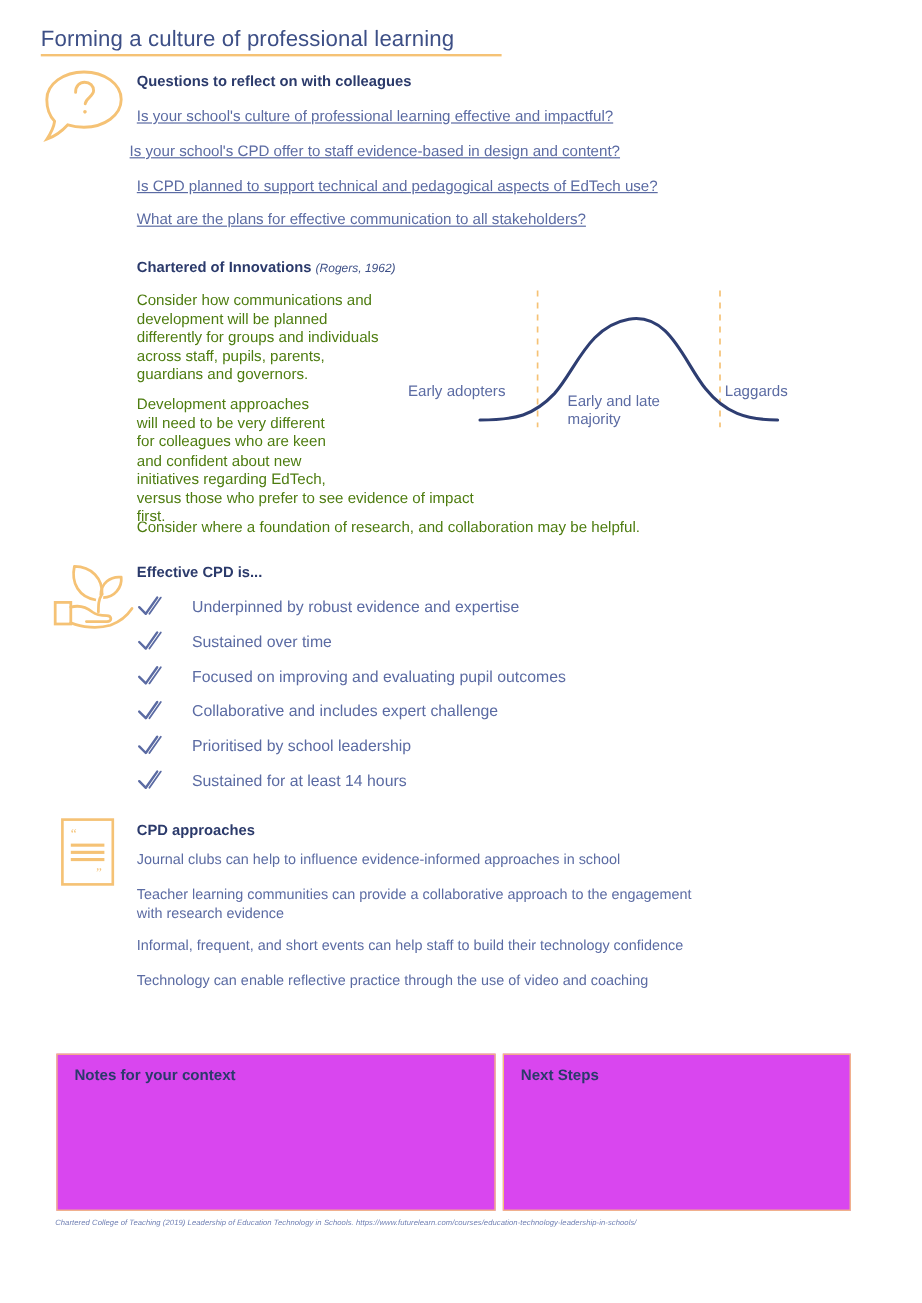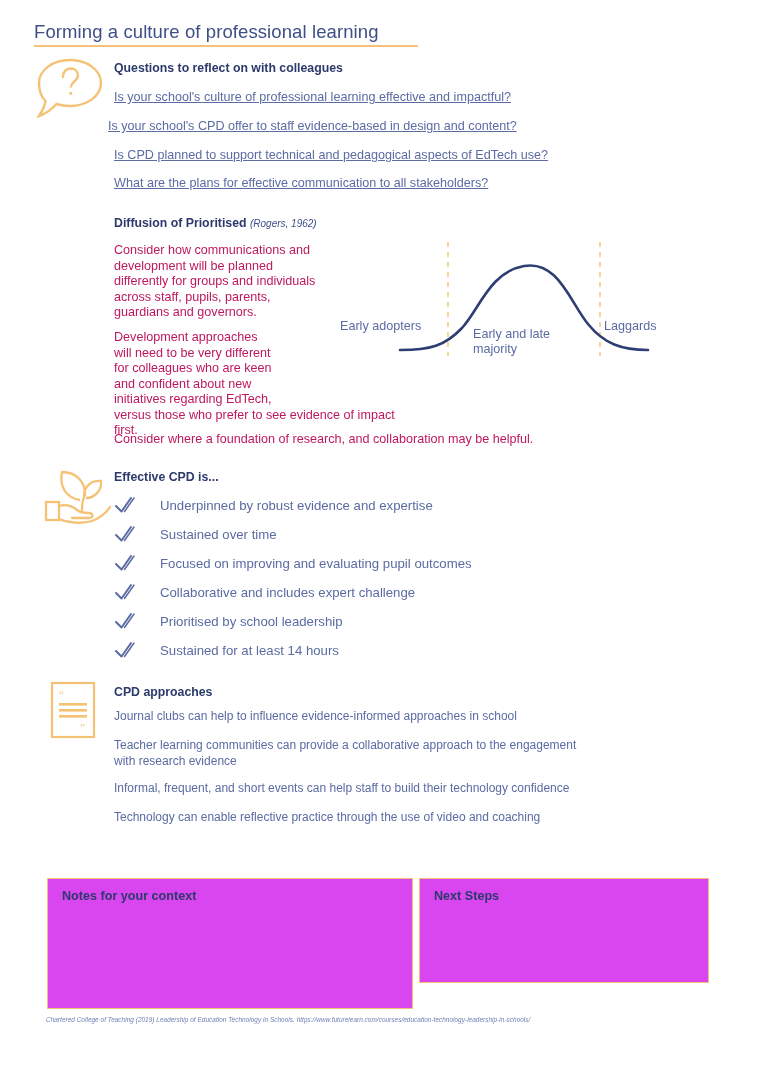--- a/index.html
+++ b/index.html
@@ -78,21 +78,21 @@
     top: 681px;
     width: 46px;
     height: 58px;
   }
 
   
   .diffusion-para {
     position: absolute;
     font-size: 12.6px;
     line-height: 15.5px;
-    color: #be185d;
+    color: #4d7c0f;
     white-space: pre-line;
   }
   .curve-wrap {
     position: absolute;
     left: 390px;
     top: 236px;
     width: 290px;
     height: 125px;
   }
   .curve-label {
@@ -178,21 +178,21 @@
   </div>
 
   <div class="section-heading" style="left:114px; top:61px;">Questions to reflect on with colleagues</div>
 
   <div class="body-line" style="left:114px; top:90px;">Is your school's culture of professional learning effective and impactful?</div>
   <div class="body-line" style="left:108px; top:119px;">Is your school's CPD offer to staff evidence-based in design and content?</div>
   <div class="body-line" style="left:114px; top:148px;">Is CPD planned to support technical and pedagogical aspects of EdTech use?</div>
   <div class="body-line" style="left:114px; top:176px;">What are the plans for effective communication to all stakeholders?</div>
 
   <div class="section-heading" style="left:114px; top:216px;">
-    <span>Diffusion of Prioritised</span>
+    <span>Chartered of Innovations</span>
     <span style="font-weight:normal; font-style:italic; font-size:10px; color:#3d4f86;">(Rogers, 1962)</span>
   </div>
 
   <div class="diffusion-para" style="left:114px; top:243px; width:270px;">Consider how communications and
 development will be planned
 differently for groups and individuals
 across staff, pupils, parents,
 guardians and governors.</div>
   <div class="diffusion-para" style="left:114px; top:330px; width:300px;">Development approaches
 will need to be very different
@@ -310,19 +310,19 @@
   <div class="cpd-line" style="top:709px;">Journal clubs can help to influence evidence-informed approaches in school</div>
   <div class="cpd-line" style="top:738px;">Teacher learning communities can provide a collaborative approach to the engagement
 with research evidence</div>
   <div class="cpd-line" style="top:781px;">Informal, frequent, and short events can help staff to build their technology confidence</div>
   <div class="cpd-line" style="top:810px;">Technology can enable reflective practice through the use of video and coaching</div>
 
   <div class="note-box" style="left:47px; top:878px; width:366px; height:131px;">
     <div class="note-box-title">Notes for your context</div>
   </div>
 
-  <div class="note-box" style="left:419px; top:878px; width:290px; height:105px;">
+  <div class="note-box" style="left:419px; top:878px; width:290px; height:131px;">
     <div class="note-box-title">Next Steps</div>
   </div>
 
   <div class="footer-cite">Chartered College of Teaching (2019) Leadership of Education Technology in Schools. https://www.futurelearn.com/courses/education-technology-leadership-in-schools/</div>
 
 </div>
 
 </body></html>

